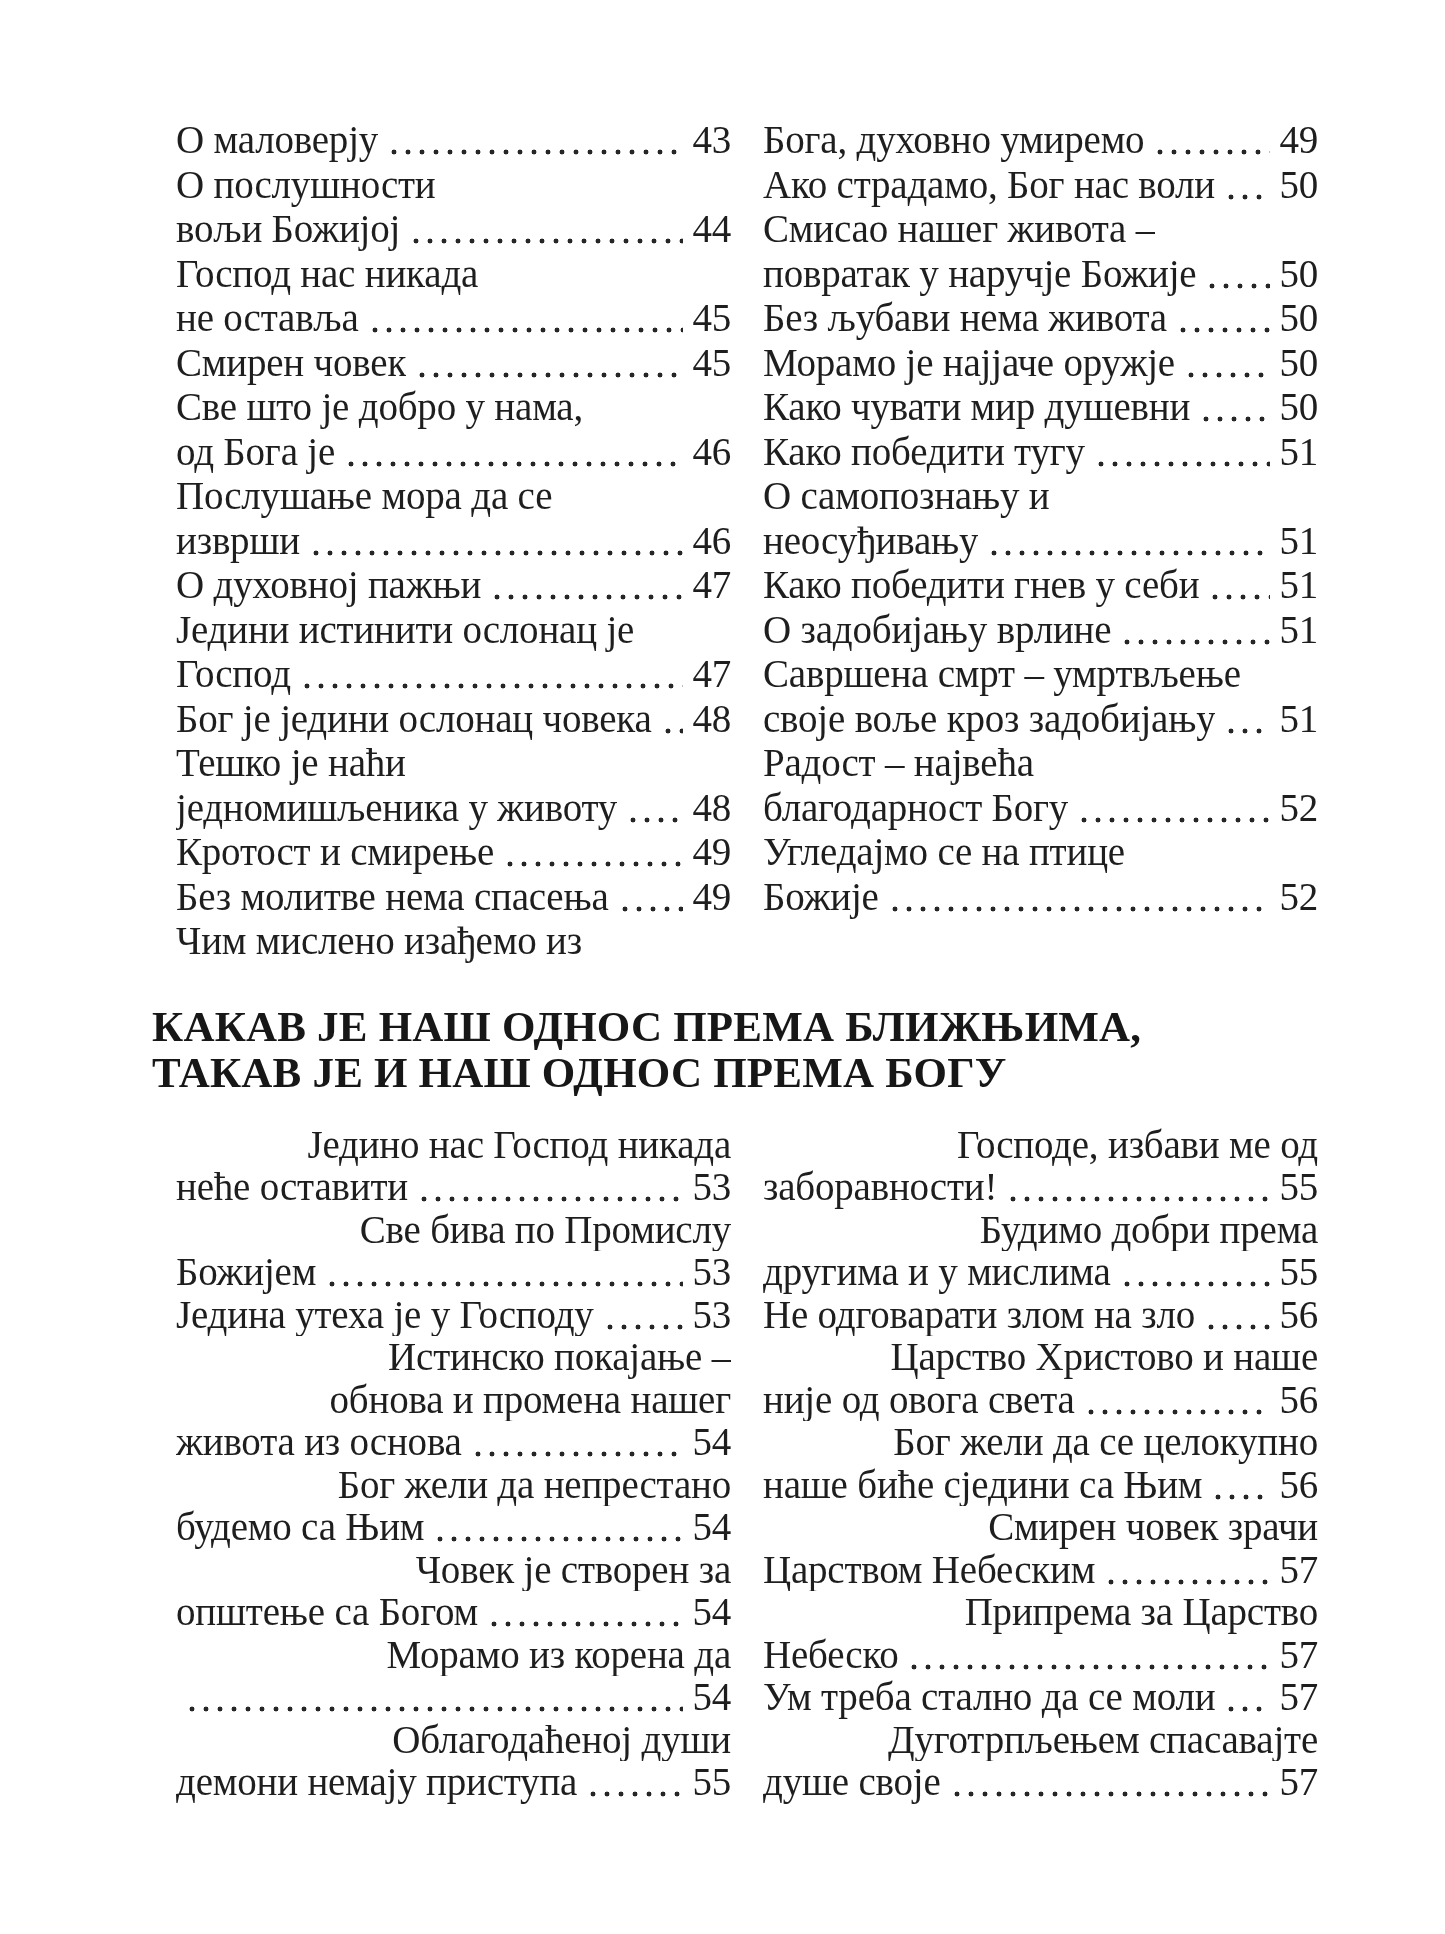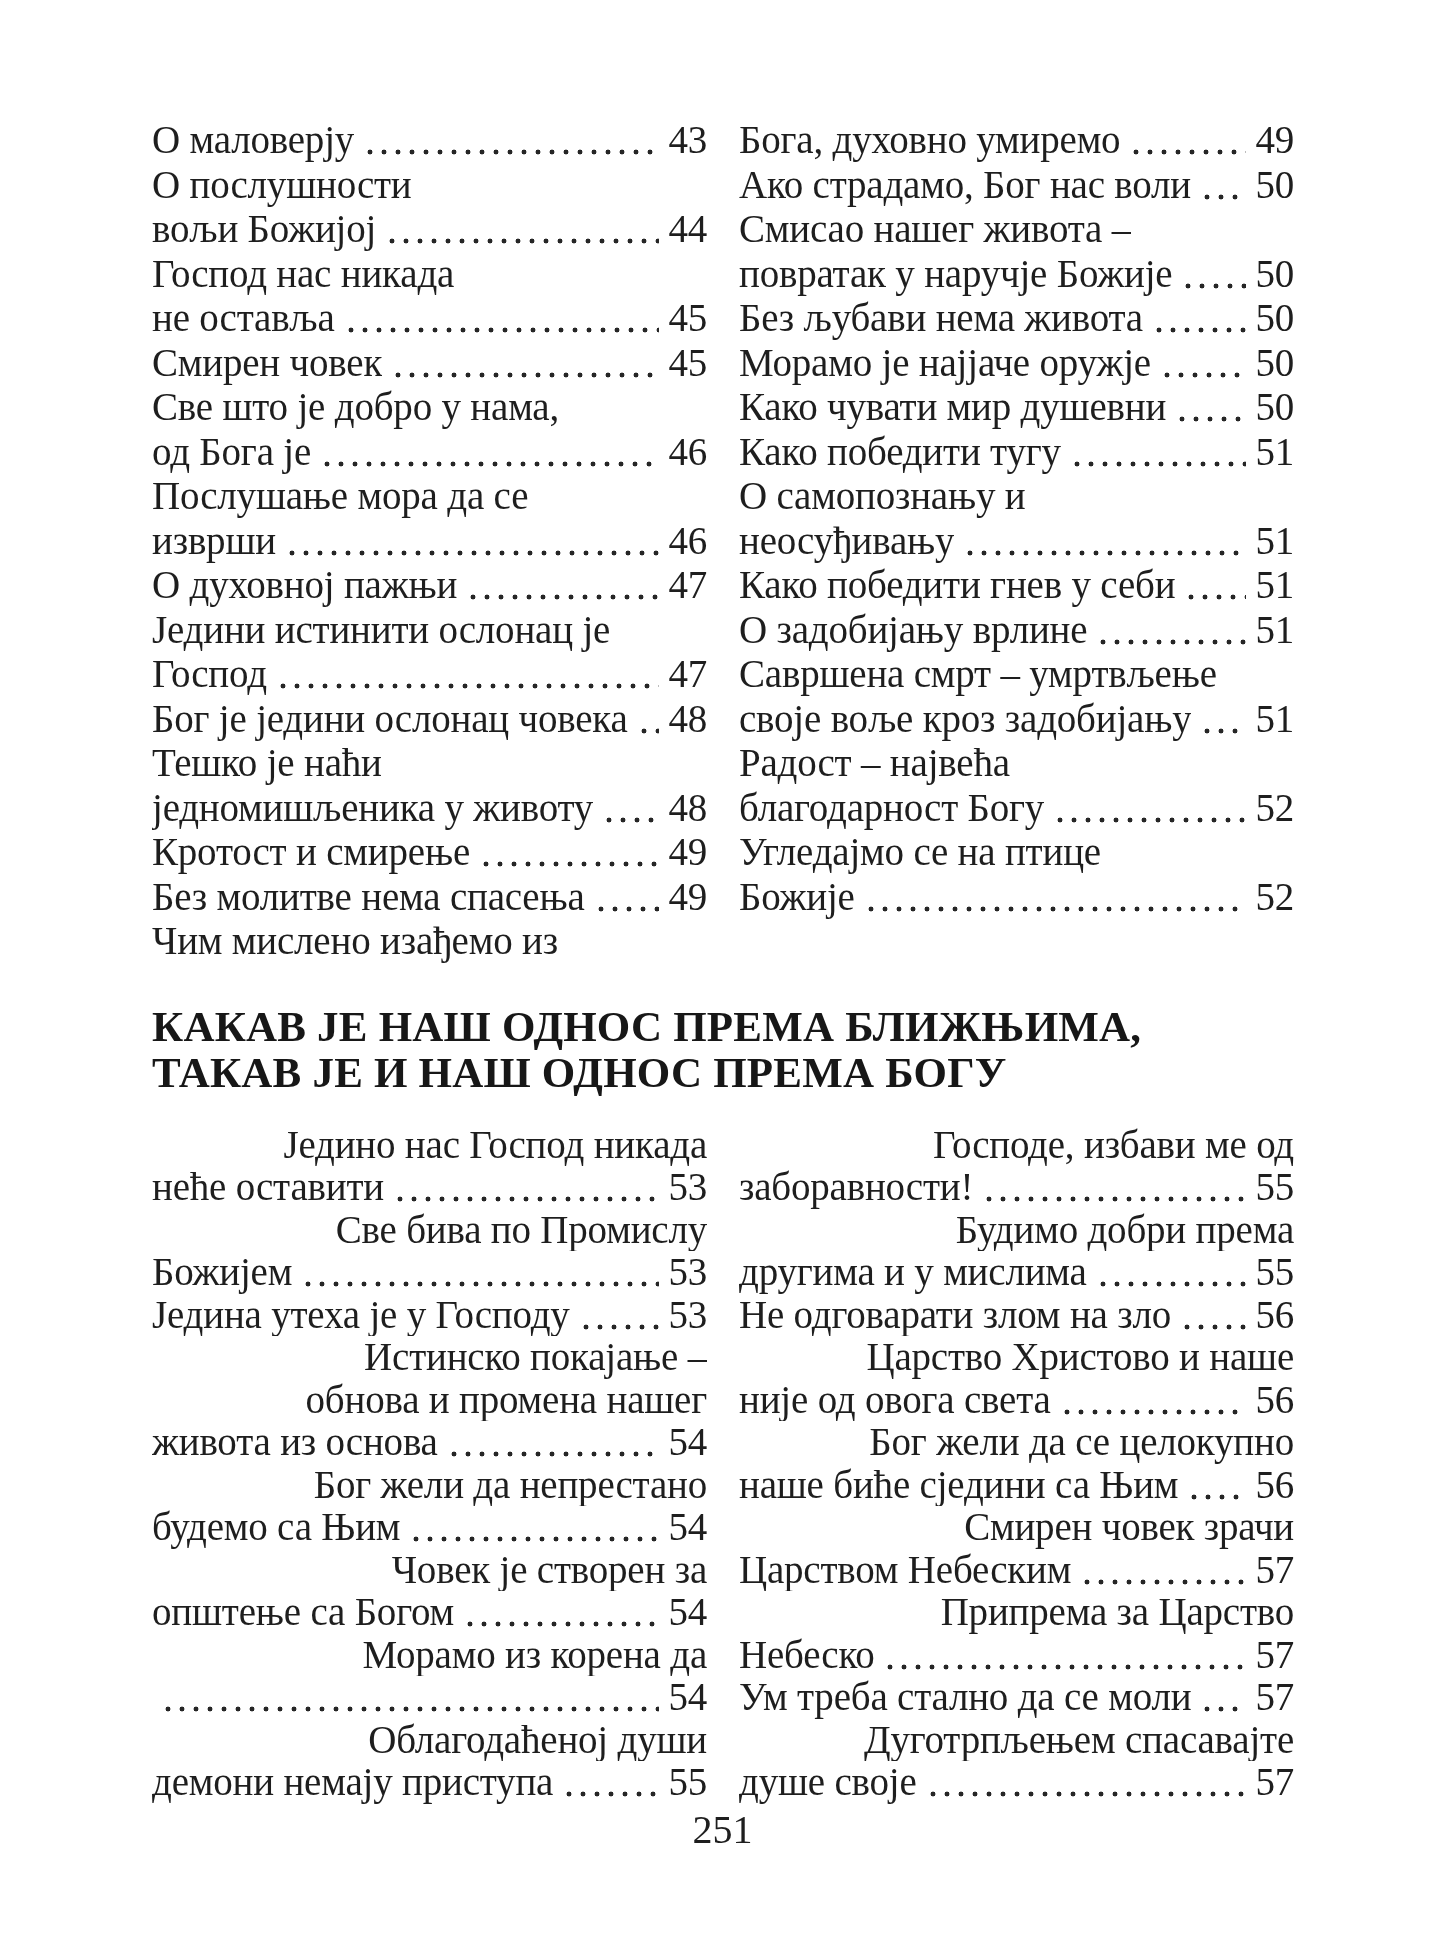--- a/index.html
+++ b/index.html
@@ -19,20 +19,21 @@
   }
   .toc {
     position: absolute;
     left: 152px;
     top: 118px;
     width: 1142px;
   }
   .toc-columns {
     display: flex;
     gap: 32px;
+    margin-left: 24px;
   }
   .toc-col {
     width: 555px;
     flex: 0 0 555px;
   }
   .toc-line {
     display: flex;
     align-items: baseline;
     font-size: 39px;
     line-height: 44.5px;
@@ -398,16 +399,13 @@
           <div class="toc-line">
             <span class="entry-text">душе своје</span>
             <span class="leader"></span>
             <span class="entry-page">57</span>
           </div>
         </div>
     </section>
 
   </main>
 
-  <footer class="page-footer">
-    <div class="folio">251</div>
-  </footer>
 </div>
 
 </body></html>

